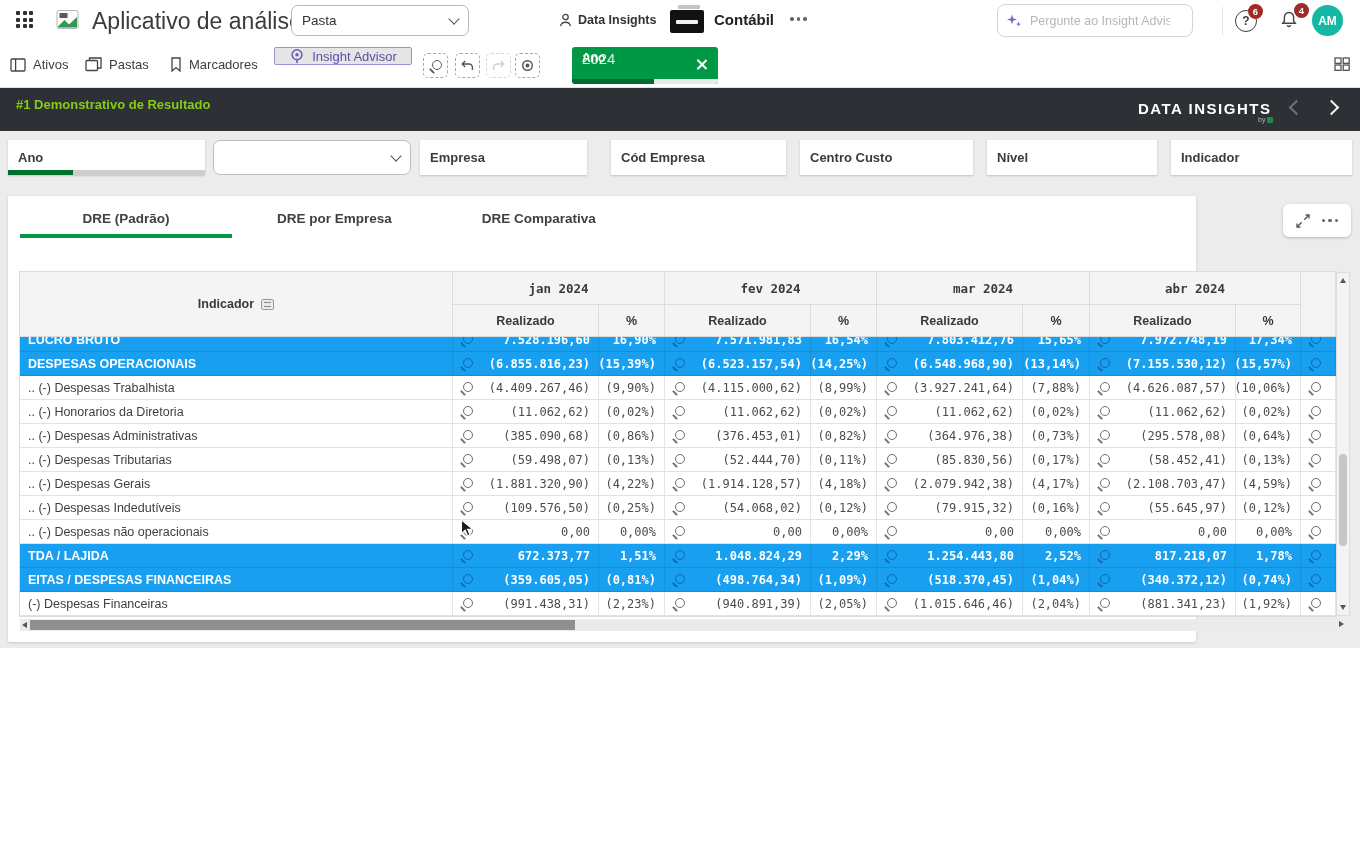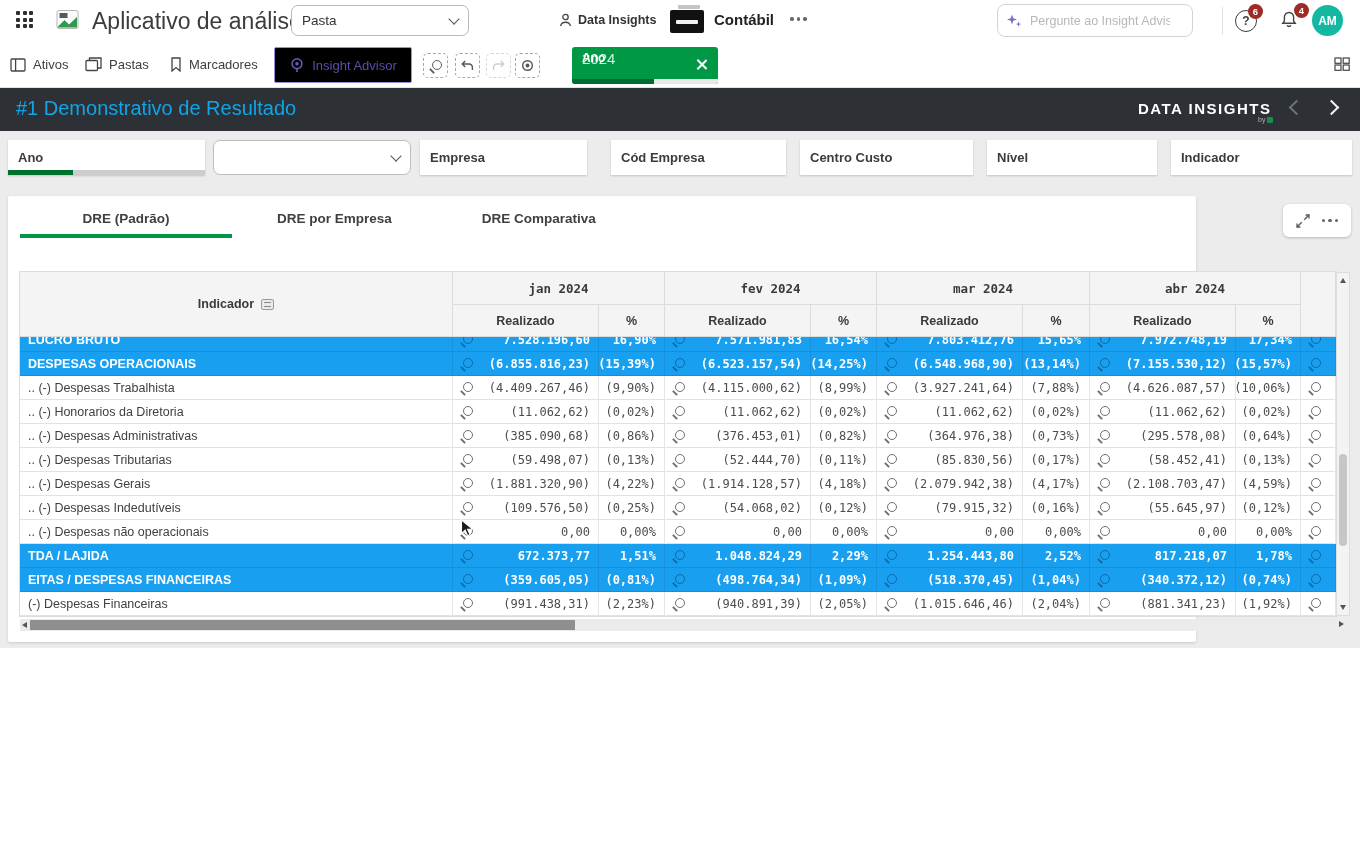--- a/index.html
+++ b/index.html
@@ -47,40 +47,40 @@
   .bellbtn{position:absolute;left:1280px;top:10px;width:22px;height:22px;cursor:pointer}
   .avatar{position:absolute;left:1312px;top:5px;width:31px;height:31px;border-radius:50%;
     background:var(--teal);color:#fff;font-size:12px;font-weight:bold;display:flex;
     align-items:center;justify-content:center;cursor:pointer}
 
   
   .toolbar{position:absolute;left:0;top:42px;width:1360px;height:46px;background:#fff;
     border-bottom:1px solid #e3e3e3;z-index:4}
   .navitem{position:absolute;top:0;height:45px;display:flex;align-items:center;gap:7px;
     font-size:13px;color:#3d3d3d;cursor:pointer}
-  .iabtn{position:absolute;left:274px;top:5px;width:138px;height:36px;border:1px solid #9b90d8;
-    border-radius:2px;background:#000000;display:flex;align-items:center;justify-content:center;
+  .iabtn{position:absolute;left:274px;top:5px;width:138px;height:18px;border:1px solid #9b90d8;
+    border-radius:2px;background:#e5e5e5;display:flex;align-items:center;justify-content:center;
     gap:7px;font-size:13px;color:#5a4fa8;cursor:pointer;font-family:"Liberation Sans",sans-serif}
   .seltool{position:absolute;top:11px;width:25px;height:25px;border:1.2px dashed #a6a6a6;
     border-radius:5px;display:flex;align-items:center;justify-content:center;cursor:pointer}
   .seltool.disabled{border-color:#d7d7d7}
   .chip{position:absolute;left:572px;top:5px;width:146px;height:37px;background:var(--green);
     border-radius:3px;cursor:pointer;color:#fff;overflow:hidden}
   .chip-field{position:absolute;left:10px;top:4px;font-size:12px;font-weight:bold}
   .chip-value{position:absolute;left:10px;top:3px;font-size:15px;color:rgba(255,255,255,.85)}
   .chip-x{position:absolute;right:10px;top:11px;width:12px;height:12px}
   .chip-x::before,.chip-x::after{content:"";position:absolute;left:5px;top:0;width:1.8px;height:13px;background:#fff}
   .chip-x::before{transform:rotate(45deg)}.chip-x::after{transform:rotate(-45deg)}
   .chip-bar{position:absolute;left:0;bottom:0;width:100%;height:5px;background:#e9e9e9}
   .chip-bar i{display:block;height:100%;background:var(--green-dark)}
   .gridview{position:absolute;left:1334px;top:15px;cursor:pointer}
 
   
   .sheethdr{position:absolute;left:0;top:88px;width:1360px;height:43px;background:var(--dark);z-index:3}
-  .sheettitle{position:absolute;left:16px;top:9px;font-size:20px;font-weight:normal;color:#0ea5e9}
+  .sheettitle{position:absolute;left:16px;top:9px;font-size:13px;font-weight:bold;color:#84cc16}
   .brand{position:absolute;left:1138px;top:12px;color:#fff;font-size:15px;font-weight:bold;letter-spacing:1.5px}
   .brand-by{position:absolute;right:-2px;bottom:-6px;display:flex;gap:2px;align-items:center;
     font-size:7px;letter-spacing:0;color:#aeb4b9;font-weight:normal;font-style:normal}
   .brand-mark{width:6px;height:6px;background:#1f8a4d;border-radius:1px}
   .navchev{position:absolute;top:14px;width:11px;height:11px;cursor:pointer}
   .navchev.prev{left:1291px;border-left:2.5px solid #6d7278;border-bottom:2.5px solid #6d7278;transform:rotate(45deg)}
   .navchev.next{left:1326px;border-right:2.5px solid #f2f2f2;border-top:2.5px solid #f2f2f2;transform:rotate(45deg)}
 
   
   .appbody{position:absolute;left:0;top:131px;width:1360px;height:517px;background:#ececec}

